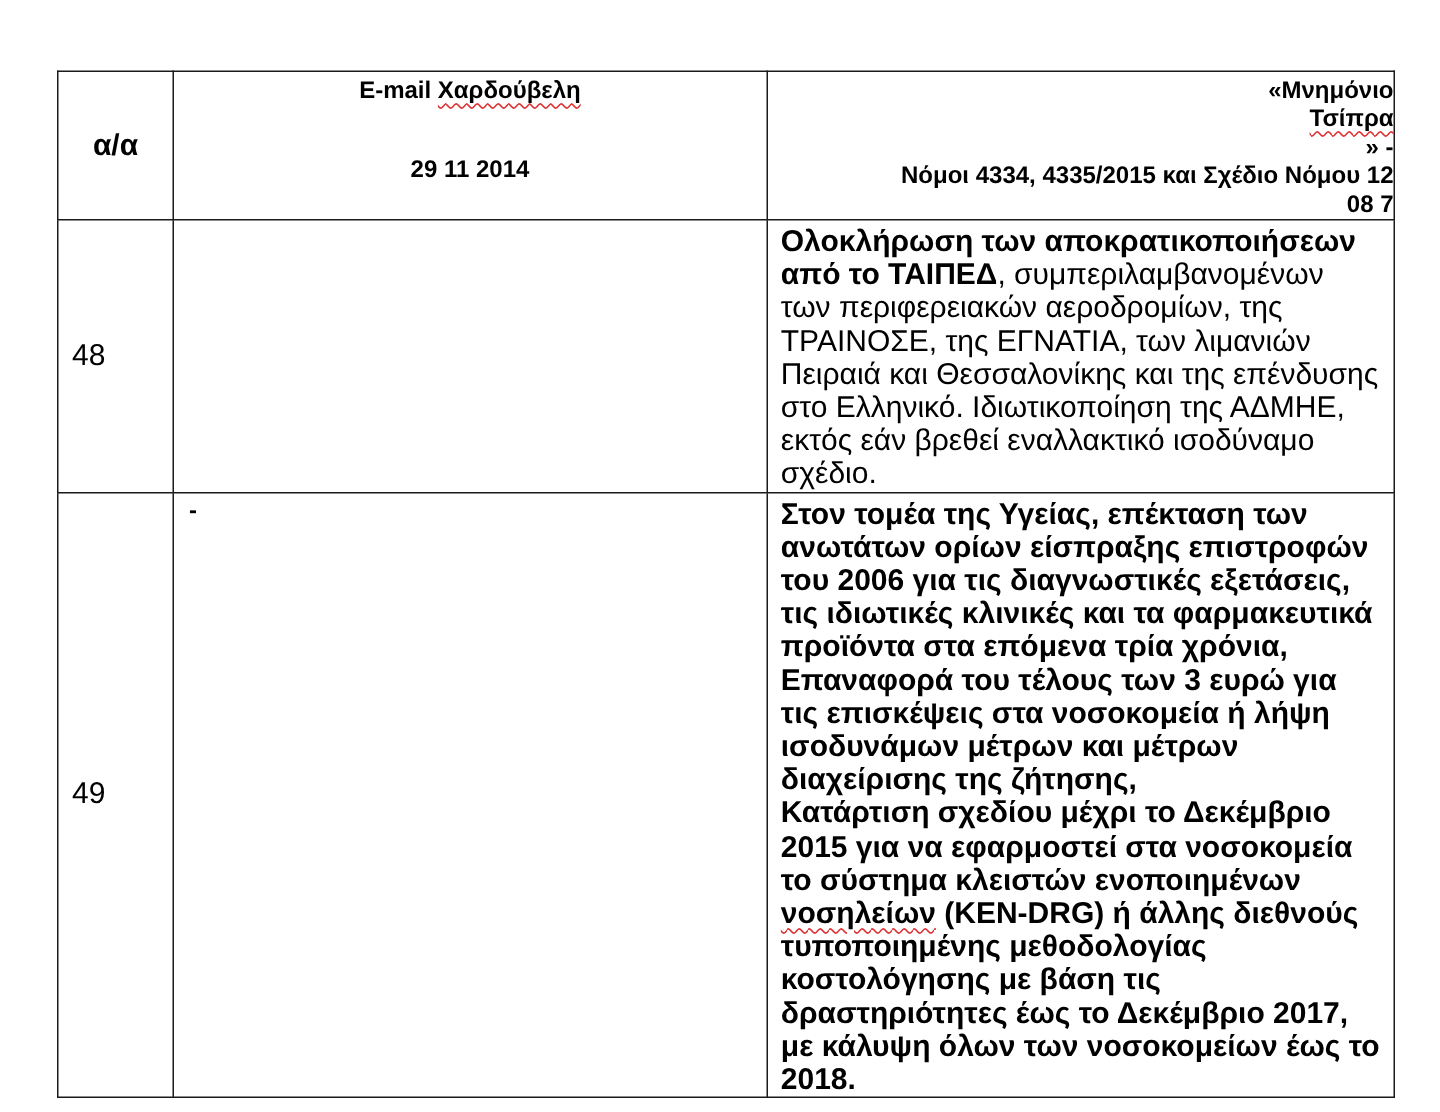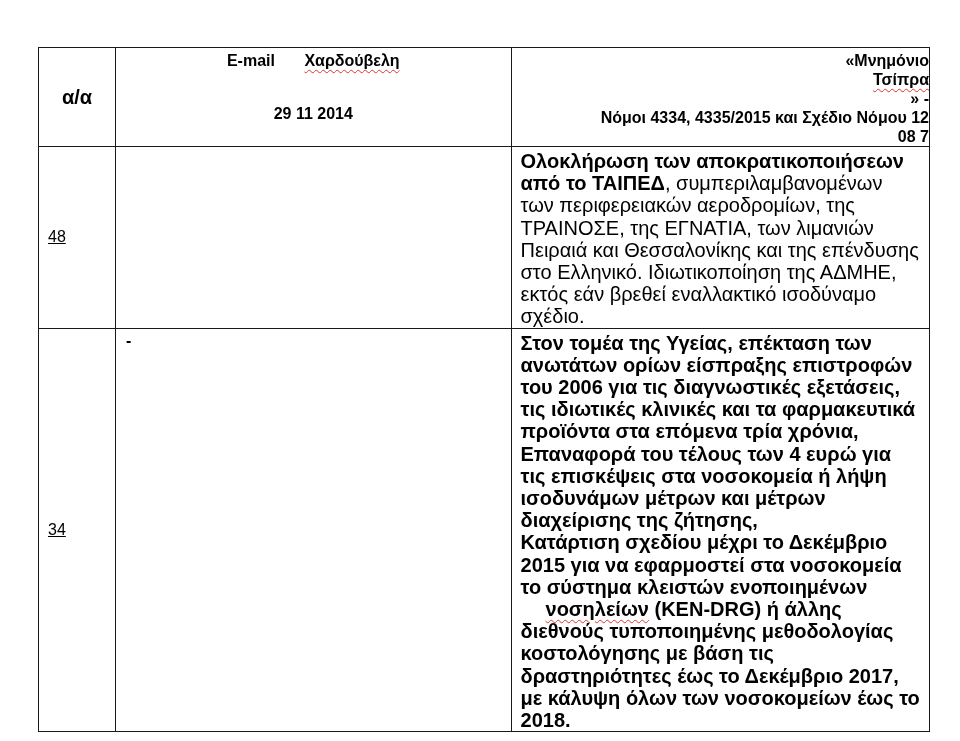--- a/index.html
+++ b/index.html
@@ -55,27 +55,25 @@
     font-weight: bold;
     font-size: 16px;
     line-height: 19px;
     padding-top: 3px !important;
   }
   .hdr-memo span { display: block; }
   .spell {
     text-decoration: underline wavy #d33;
     text-decoration-thickness: 1px;
     text-underline-offset: 3px;
-    margin-left: 25px;
   }
   .num-cell {
     vertical-align: middle !important;
-    font-size: 16px;
+    font-size: 20px;
     padding-left: 9px !important;
-    text-decoration: underline;
   }
   .dash-cell {
     font-weight: bold;
     font-size: 16px;
     padding-left: 10px !important;
     padding-top: 3px !important;
   }
   .body-cell {
     padding: 3px 8px 0 9px !important;
     font-size: 20px;
@@ -113,22 +111,22 @@
 
   <tr class="row-48">
     <td class="num-cell">48</td>
     <td></td>
     <td class="body-cell">
       <span class="b">Ολοκλήρωση των αποκρατικοποιήσεων από το ΤΑΙΠΕΔ</span><span>, συμπεριλαμβανομένων των περιφερειακών αεροδρομίων, της ΤΡΑΙΝΟΣΕ, της ΕΓΝΑΤΙΑ, των λιμανιών Πειραιά και Θεσσαλονίκης και της επένδυσης στο Ελληνικό. Ιδιωτικοποίηση της ΑΔΜΗΕ, εκτός εάν βρεθεί εναλλακτικό ισοδύναμο σχέδιο.</span>
     </td>
   </tr>
 
   <tr class="row-49">
-    <td class="num-cell">34</td>
+    <td class="num-cell">49</td>
     <td class="dash-cell">-</td>
     <td class="body-cell">
       <span class="bl">Στον τομέα της Υγείας, επέκταση των ανωτάτων ορίων είσπραξης επιστροφών του 2006 για τις διαγνωστικές εξετάσεις, τις ιδιωτικές κλινικές και τα φαρμακευτικά προϊόντα  στα επόμενα τρία χρόνια,</span>
-      <span class="bl">Επαναφορά του τέλους των 4 ευρώ για τις επισκέψεις στα νοσοκομεία ή λήψη ισοδυνάμων μέτρων και μέτρων διαχείρισης της ζήτησης,</span>
+      <span class="bl">Επαναφορά του τέλους των 3 ευρώ για τις επισκέψεις στα νοσοκομεία ή λήψη ισοδυνάμων μέτρων και μέτρων διαχείρισης της ζήτησης,</span>
       <span class="bl"><span>Κατάρτιση σχεδίου μέχρι το Δεκέμβριο 2015 για να εφαρμοστεί στα νοσοκομεία το σύστημα κλειστών ενοποιημένων </span><span class="spell">νοσηλείων</span><span> (KEN-DRG) ή άλλης διεθνούς τυποποιημένης μεθοδολογίας κοστολόγησης με βάση τις δραστηριότητες έως το Δεκέμβριο 2017, με κάλυψη όλων των νοσοκομείων έως το 2018.</span></span>
     </td>
   </tr>
 </tbody>
   </table>
 
 </body></html>

